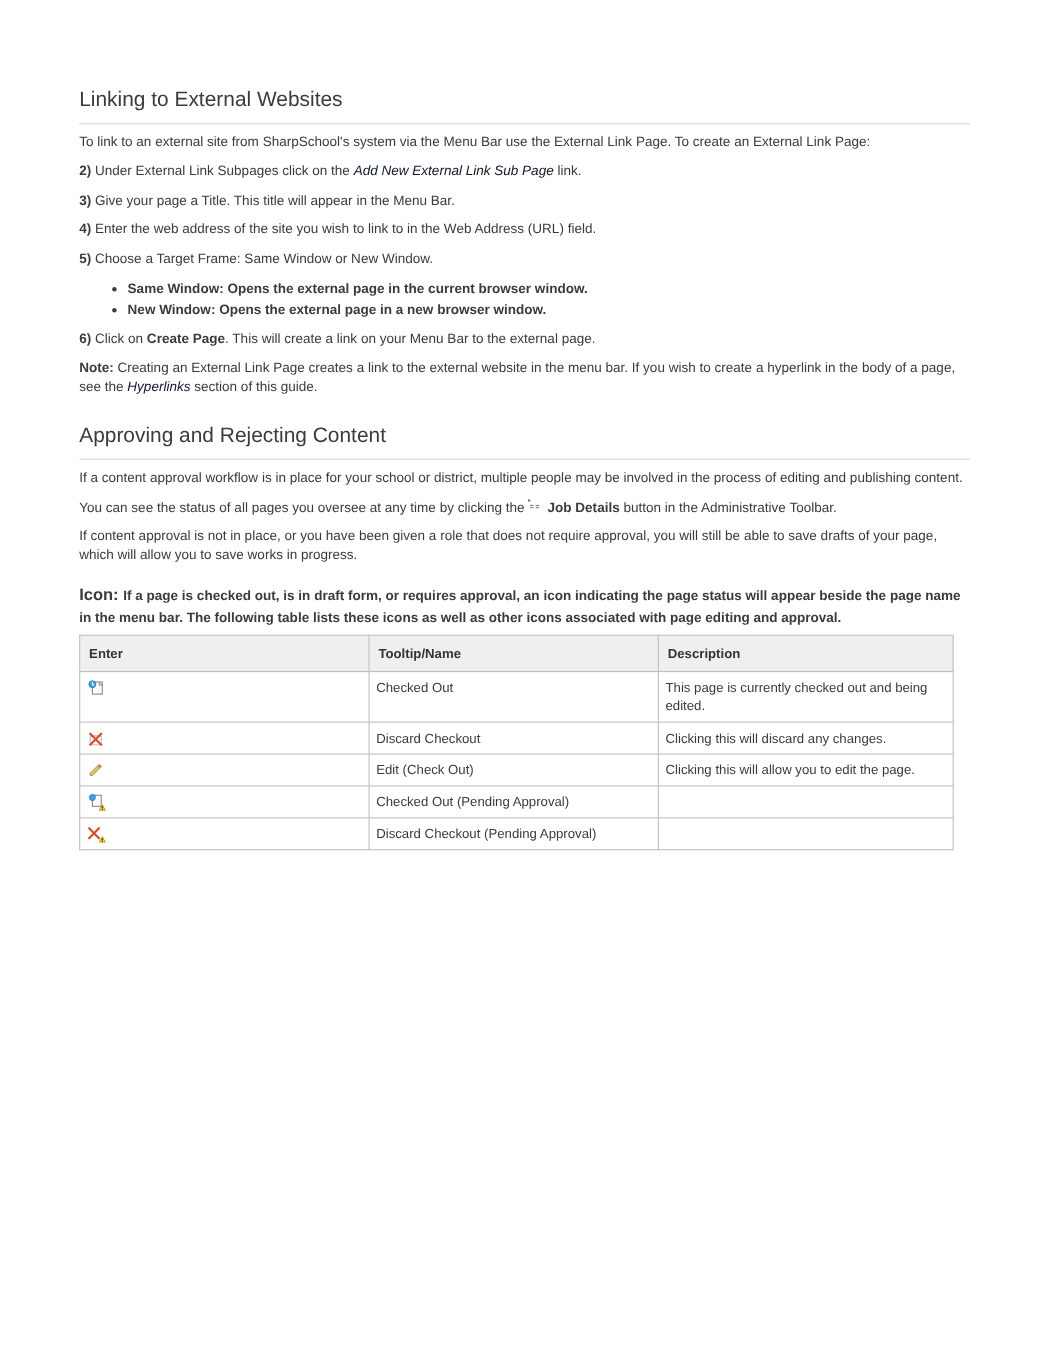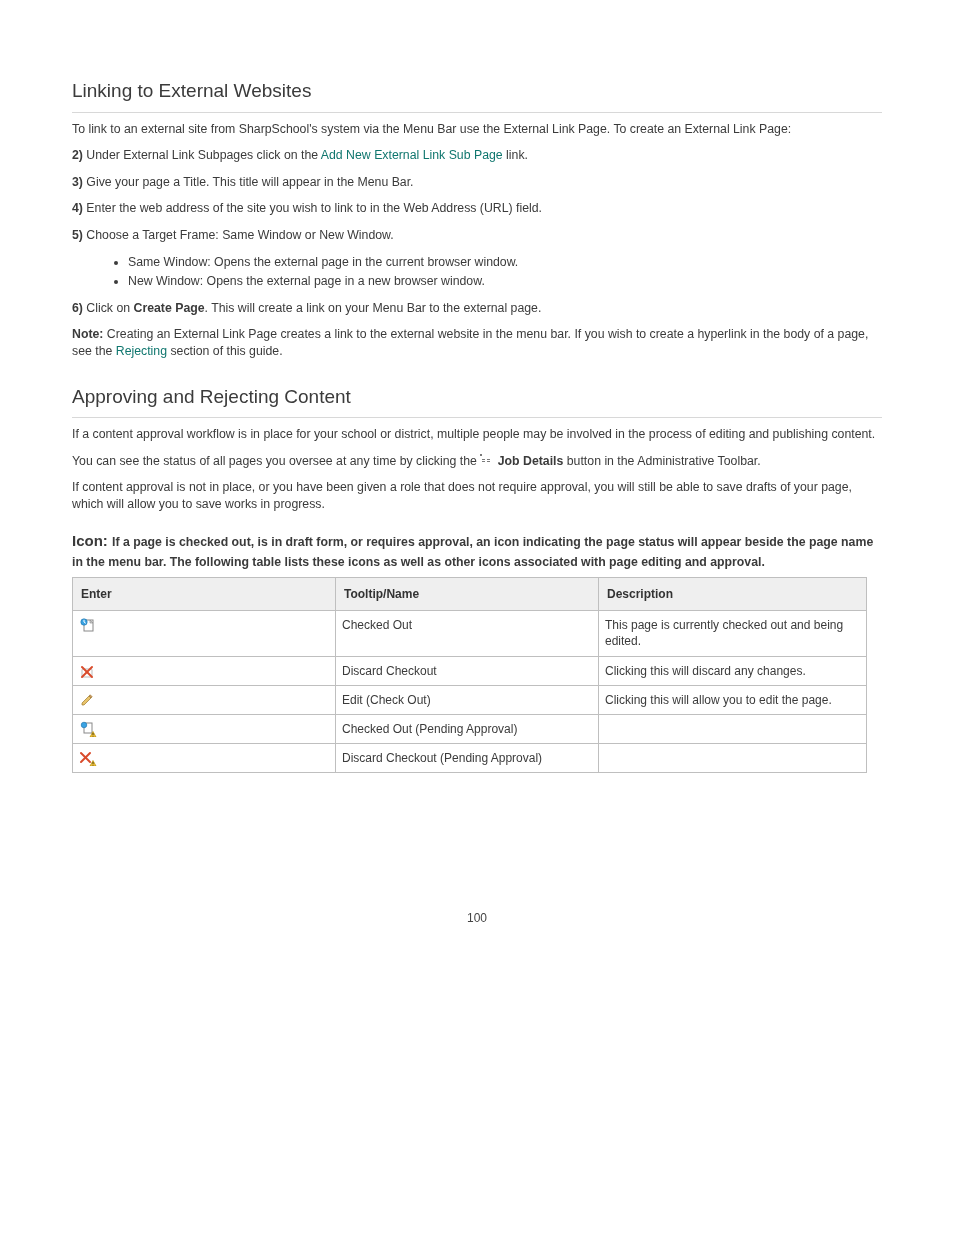--- a/index.html
+++ b/index.html
@@ -32,24 +32,25 @@
     font-weight: 400;
     color: #3b3b3b;
     margin: 18px 0 6px 0;
   }
   p { margin: 8px 0 10px 0; }
   ul.bullets {
     margin: 4px 0 10px 0;
     padding-left: 40px;
   }
   ul.bullets li {
-    margin: 3px 16px;
+    margin: 3px 4px;
     list-style-type: disc;
-  }
-  a.link { color: #0f766e; text-decoration: none; }
+    font-weight: bold;
+  }
+  a.link { color: #0f172a; text-decoration: none; font-style: italic; }
   .bold { font-weight: 600; }
 
   
   .inline-ico {
     display: inline-block;
     vertical-align: -3px;
     width: 14px;
     height: 14px;
   }
   .ico-jobdetail {
@@ -145,21 +146,21 @@
     <li>Same Window: Opens the external page in the current browser window.</li>
     <li>New Window: Opens the external page in a new browser window.</li>
   </ul>
 
   <p>
     <span class="bold">6)</span>
     <span>Click on </span><span class="bold">Create Page</span><span>. This will create a link on your Menu Bar to the external page.</span>
   </p>
 
   <p>
-    <span class="bold">Note:</span><span> Creating an External Link Page creates a link to the external website in the menu bar. If you wish to create a hyperlink in the body of a page, see the </span><a class="link">Rejecting</a><span> section of this guide.</span>
+    <span class="bold">Note:</span><span> Creating an External Link Page creates a link to the external website in the menu bar. If you wish to create a hyperlink in the body of a page, see the </span><a class="link">Hyperlinks</a><span> section of this guide.</span>
   </p>
 
   <h2 class="section">Approving and Rejecting Content</h2>
 
   <p>If a content approval workflow is in place for your school or district, multiple people may be involved in the process of editing and publishing content.</p>
   <p>
     <span>You can see the status of all pages you oversee at any time by clicking the </span>
     <span class="inline-ico"><span class="ico-jobdetail"></span></span>
     <span class="bold">Job Details</span><span> button in the Administrative Toolbar.</span>
   </p>
@@ -233,14 +234,13 @@
             <line x1="14" y1="12" x2="14" y2="14" stroke="#4a3a00" stroke-width="1"></line>
             <circle cx="14" cy="15" r="0.6" fill="#4a3a00"></circle>
           </svg>
         </td>
         <td class="name-cell">Discard Checkout (Pending Approval)</td>
         <td class="desc-cell"></td>
       </tr>
     </tbody>
   </table>
 
-  <div class="pageno">100</div>
 </div>
 
 </body></html>

